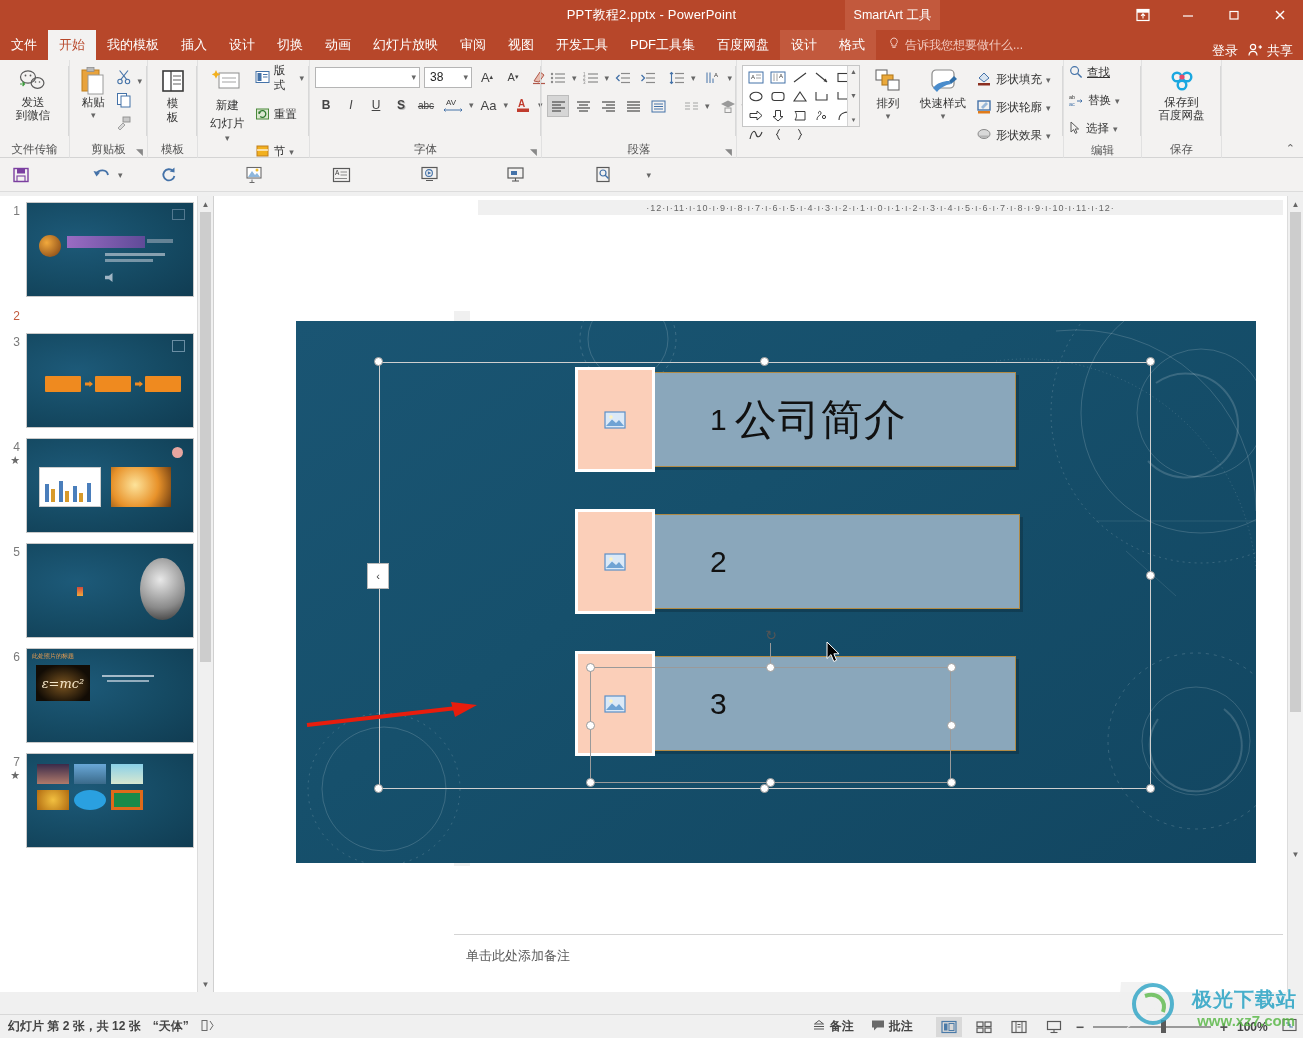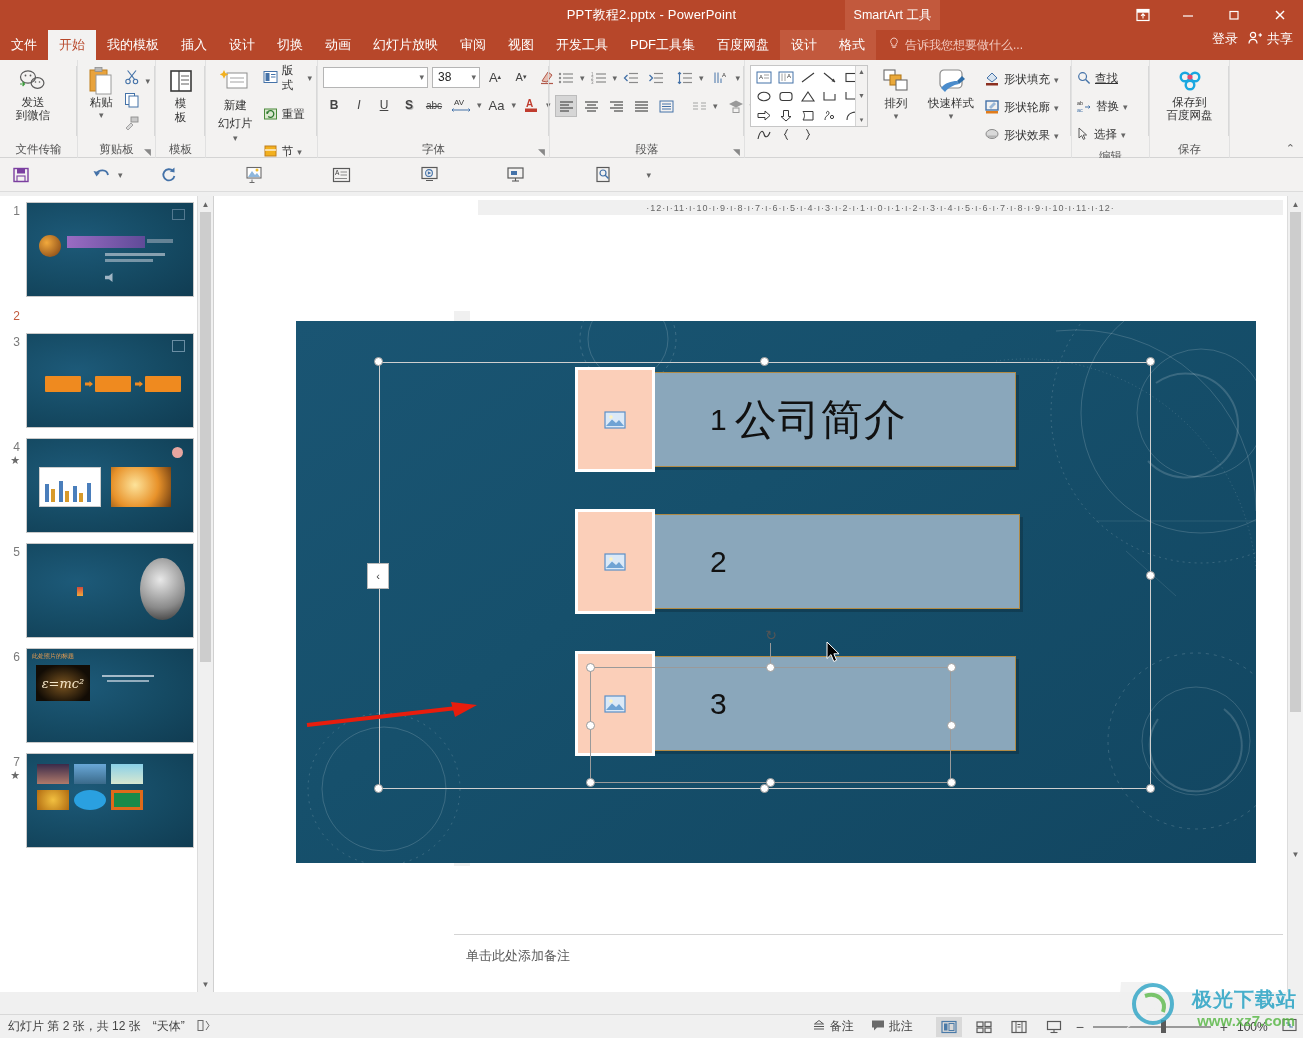--- a/index.html
+++ b/index.html
@@ -24,21 +24,21 @@
   .tabbar { height:30px; background:#b7472a; position:relative;
     display:flex; align-items:stretch; }
   .tab { padding:0 11px; display:flex; align-items:center; color:#fff;
     font-size:13px; white-space:nowrap; }
   .tab.active { background:#f3f2f1; color:#b7472a; }
   .ctx-group { background:#c2593d; display:flex; align-items:stretch; }
   .ctx-group .tab { color:#fff; }
   .tellme { display:flex; align-items:center; color:#f2c9bf; font-size:12px;
     padding-left:12px; gap:5px; }
   .tab-right { position:absolute; right:4px; top:0; height:30px;
-    display:flex; align-items:flex-start; gap:10px; color:#fff; font-size:13px;
+    display:flex; align-items:flex-end; gap:10px; color:#fff; font-size:13px;
     padding-right:6px; }
   .share-btn { display:flex; align-items:center; gap:4px; }
 
   
   .ribbon { height:98px; background:#f3f2f1; display:flex;
     border-bottom:1px solid #d4d4d4; position:relative; }
   .rgroup { display:flex; flex-direction:column; height:98px;
     border-right:1px solid #dededede; position:relative; }
   .rgroup:after { content:""; position:absolute; right:0; top:6px; bottom:22px;
     width:1px; background:#d8d8d8; }
@@ -138,21 +138,21 @@
 
   .vscroll { position:absolute; right:0; top:0; bottom:0; width:16px;
     background:#f0f0f0; border-left:1px solid #dcdcdc; }
   .vscroll .ar { height:16px; display:flex; align-items:center;
     justify-content:center; font-size:8px; color:#666; }
   .vthumb { position:absolute; left:2px; right:2px; background:#cdcdcd; }
 
   
   .status { position:absolute; left:0; right:0; bottom:0; height:24px;
     background:#f0f0f0; border-top:1px solid #d8d8d8; display:flex;
-    align-items:center; font-size:12px; color:#444; }
+    align-items:center; font-size:12px; color:#444;font-weight:bold; }
   .st-left { padding-left:8px; display:flex; align-items:center; gap:12px; }
   .st-right { margin-left:auto; display:flex; align-items:center; gap:9px;
     padding-right:6px; }
   .vbtn { width:26px; height:20px; display:flex; align-items:center;
     justify-content:center; color:#555; }
   .vbtn.on { background:#d9d9d9; }
   .zoomslider { width:118px; height:14px; position:relative; display:flex;
     align-items:center; }
   .zoomtrack { height:2px; background:#9a9a9a; width:100%; }
   .zoomknob { position:absolute; left:68px; width:5px; height:13px;
@@ -240,21 +240,21 @@
             <line x1="12.25" y1="2.2" x2="12.25" y2="5.8" stroke="#fff" stroke-width="1.2"></line>
           </svg>
       </span>
       <span>共享</span>
     </span>
   </div>
 </div>
 
 <div class="ribbon">
 
-  <div class="rgroup" style="width:78px">
+  <div class="rgroup" style="width:70px">
     <div class="rbody">
       <div class="bigbtn">
         <span class="ic">
           <svg width="30" height="26" viewBox="0 0 30 26">
               <ellipse cx="10" cy="9" rx="7.5" ry="6.2" fill="none" stroke="#5a5a5a" stroke-width="1.2"></ellipse>
               <ellipse cx="19.5" cy="15" rx="6.4" ry="5.3" fill="none" stroke="#5a5a5a" stroke-width="1.2"></ellipse>
               <circle cx="7.5" cy="7.5" r=".9" fill="#5a5a5a"></circle>
               <circle cx="12.5" cy="7.5" r=".9" fill="#5a5a5a"></circle>
               <circle cx="17.5" cy="14" r=".8" fill="#5a5a5a"></circle>
               <circle cx="21.5" cy="14" r=".8" fill="#5a5a5a"></circle>
@@ -708,21 +708,21 @@
                 <path d="M2.5 8.5 C4 11.5 12 11.5 13.5 8.5" fill="#9a9a9a" opacity=".6"></path>
               </svg></span>
           <span>形状效果</span>
           <span class="cap">▾</span>
         </div>
       </div>
     </div>
   </div>
 
   <div class="rgroup" style="width:78px">
-    <div class="rbody" style="flex-direction:column;gap:3px;padding-top:6px">
+    <div class="rbody" style="flex-direction:column;gap:3px;padding-top:0">
       <div class="labeled">
         <span><svg width="14" height="14" viewBox="0 0 14 14">
               <circle cx="5.6" cy="5.6" r="3.9" fill="none" stroke="#4472a8" stroke-width="1.2"></circle>
               <line x1="8.6" y1="8.6" x2="12.6" y2="12.6" stroke="#4472a8" stroke-width="1.4"></line>
             </svg></span>
         <span style="text-decoration:underline">查找</span>
       </div>
       <div class="labeled">
         <span><svg width="15" height="14" viewBox="0 0 15 14">
               <text x="0" y="6" font-size="5.5" fill="#3a3a3a">ab</text>

